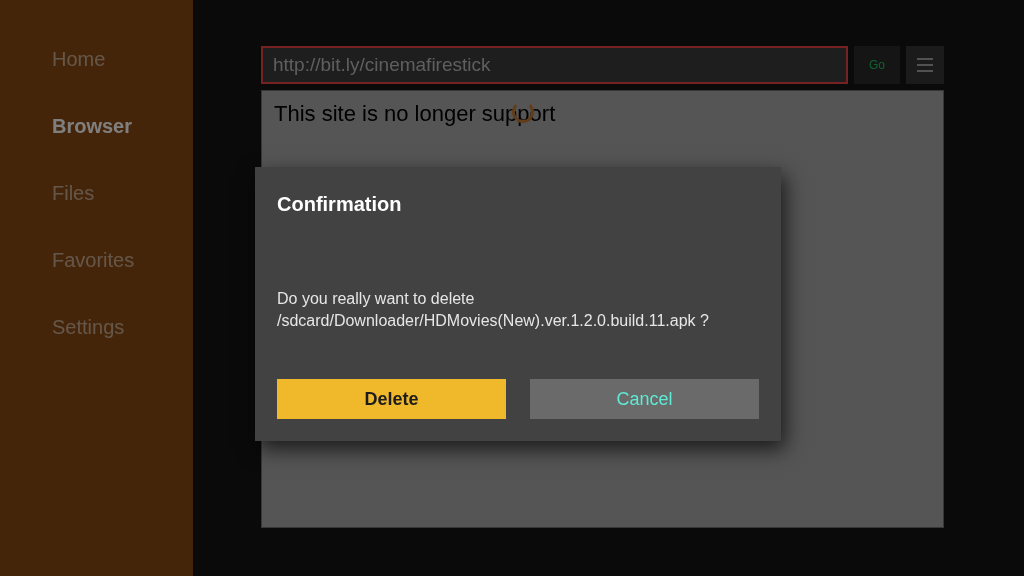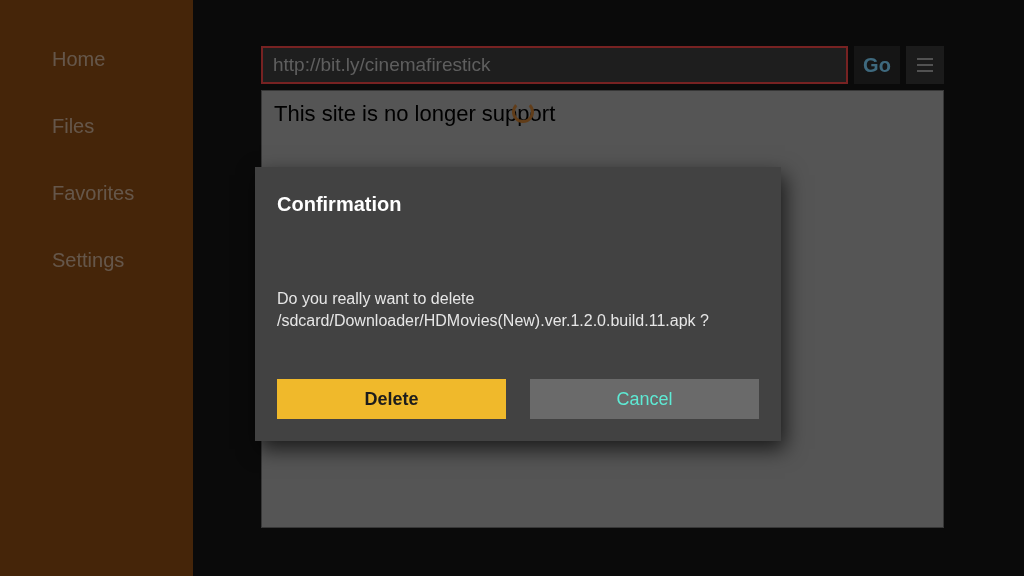--- a/index.html
+++ b/index.html
@@ -30,21 +30,21 @@
     height:38px;
     display:flex; align-items:center;
     padding:0 10px;
     color:#bdbdbd;
     font-size:19px;
   }
   .gobox {
     width:46px; height:38px;
     background:#2a2a2a;
     display:flex; align-items:center; justify-content:center;
-    color:#7dd3fc; font-size:20px; font-weight:700;
+    color:#22c55e; font-size:12px; font-weight:400;
     cursor:pointer;
   }
   .menubox {
     width:38px; height:38px;
     background:#363636;
     display:flex; flex-direction:column; align-items:center; justify-content:center;
     gap:4px; cursor:pointer;
   }
   .menubox span { display:block; width:16px; height:2px; background:#a5a5a5; }
   .page {
@@ -87,20 +87,21 @@
   .btn-primary { background:#f0b92b; color:#1c1c1c; font-weight:600; }
   .btn-secondary { background:#6a6a6a; color:#5eead4; }
 </style>
 </head>
 <body>
 
 <div class="root">
 
   <div class="sidebar">
     <div class="sidebar-item">Home</div>
+    <div class="sidebar-item active">Browser</div>
     <div class="sidebar-item">Files</div>
     <div class="sidebar-item">Favorites</div>
     <div class="sidebar-item">Settings</div>
   </div>
 
   <div class="main">
     <div class="addrrow">
       <div class="urlbox">
         <span>http://bit.ly/cinemafirestick</span>
       </div>

